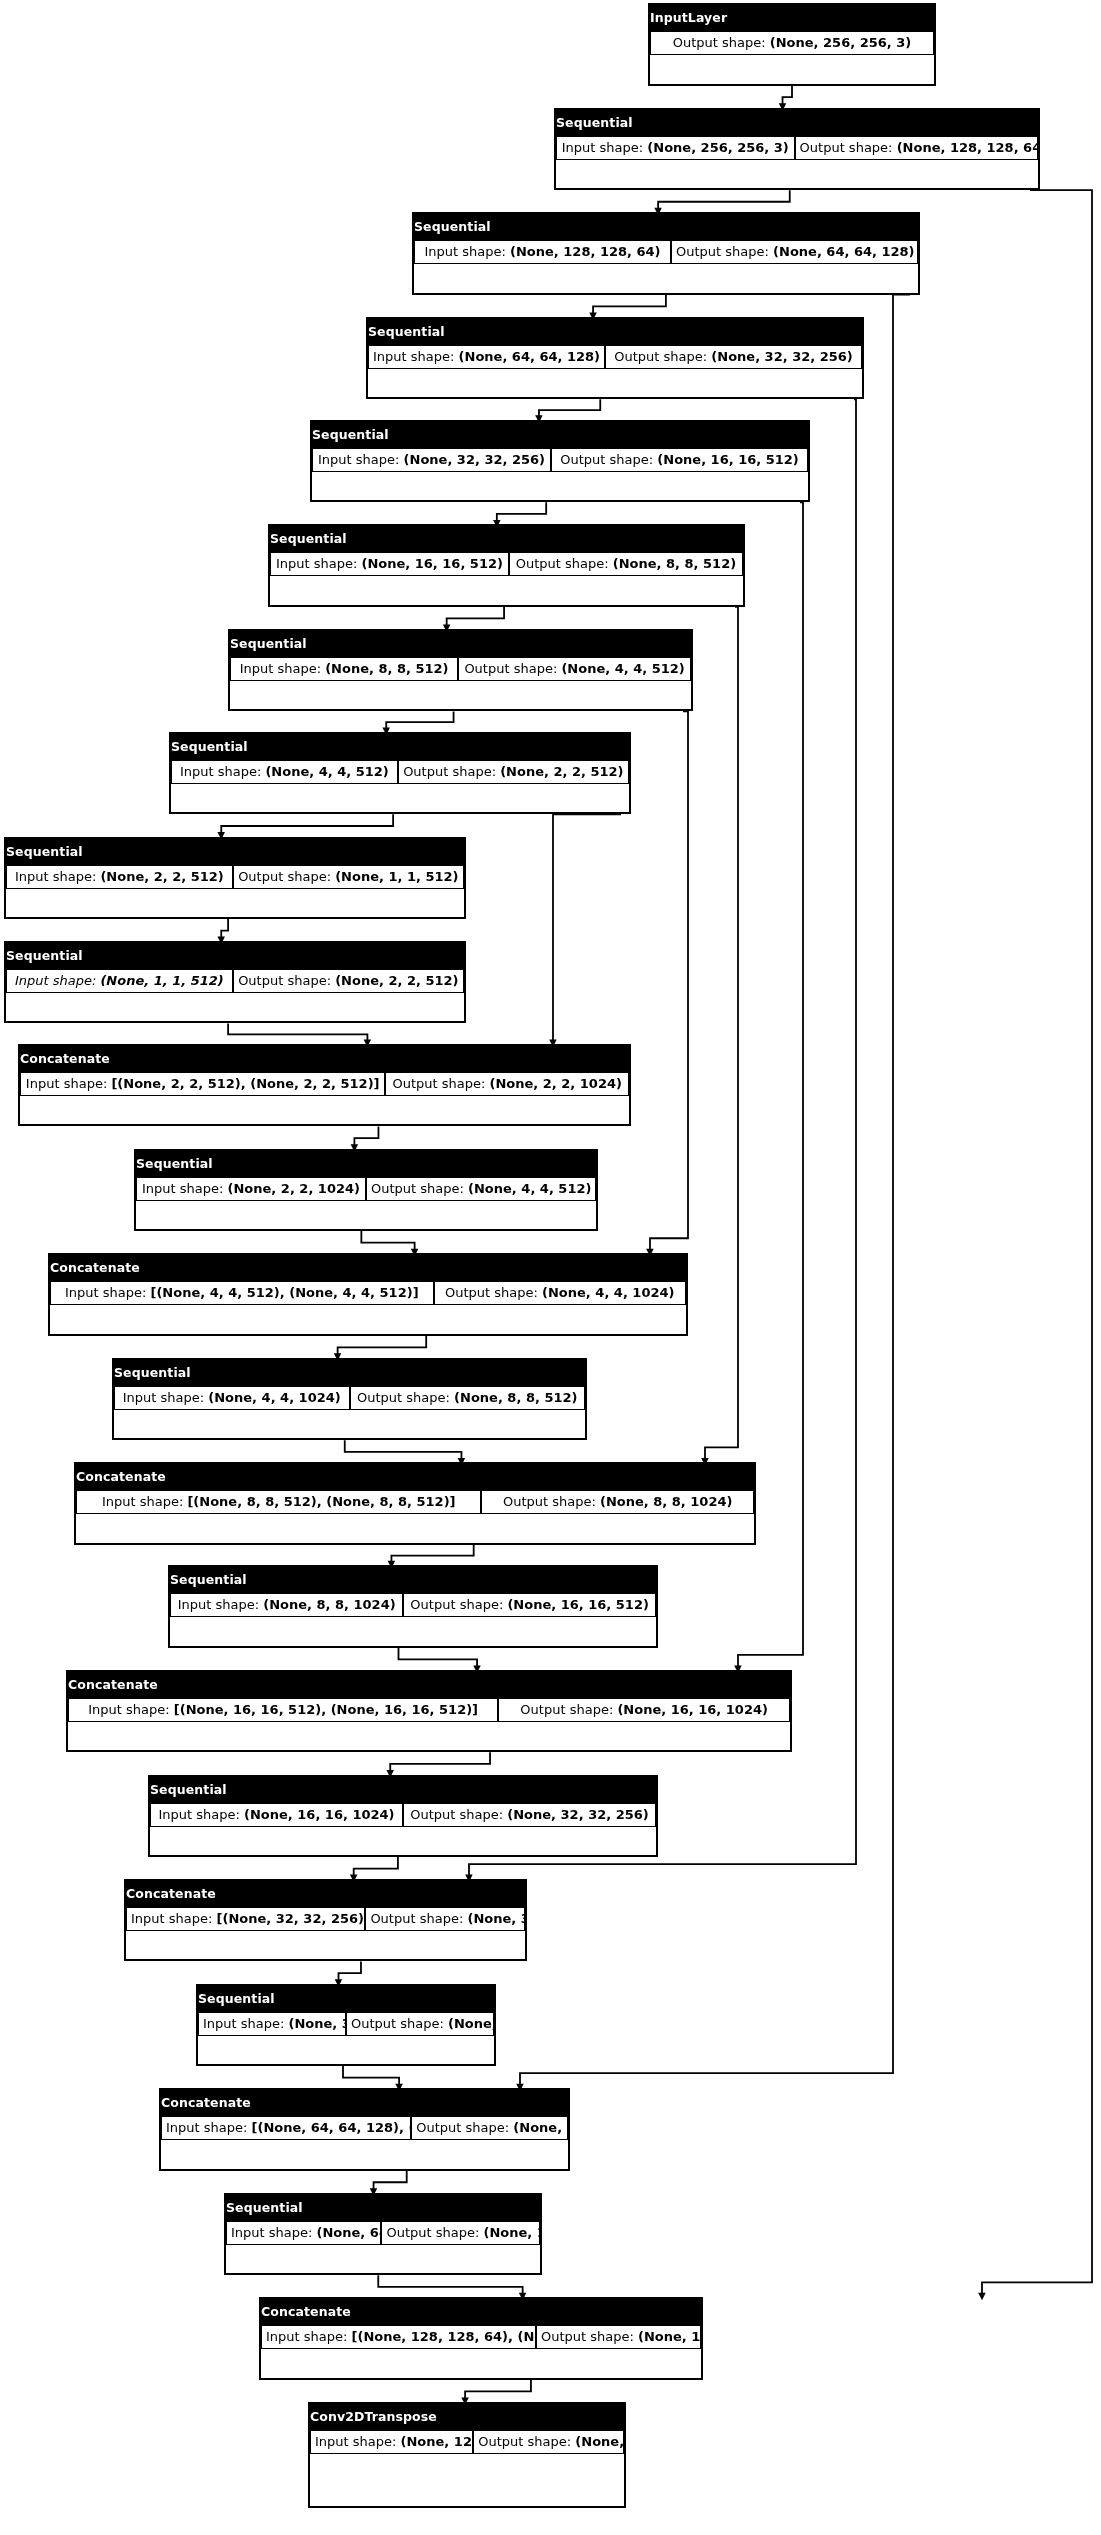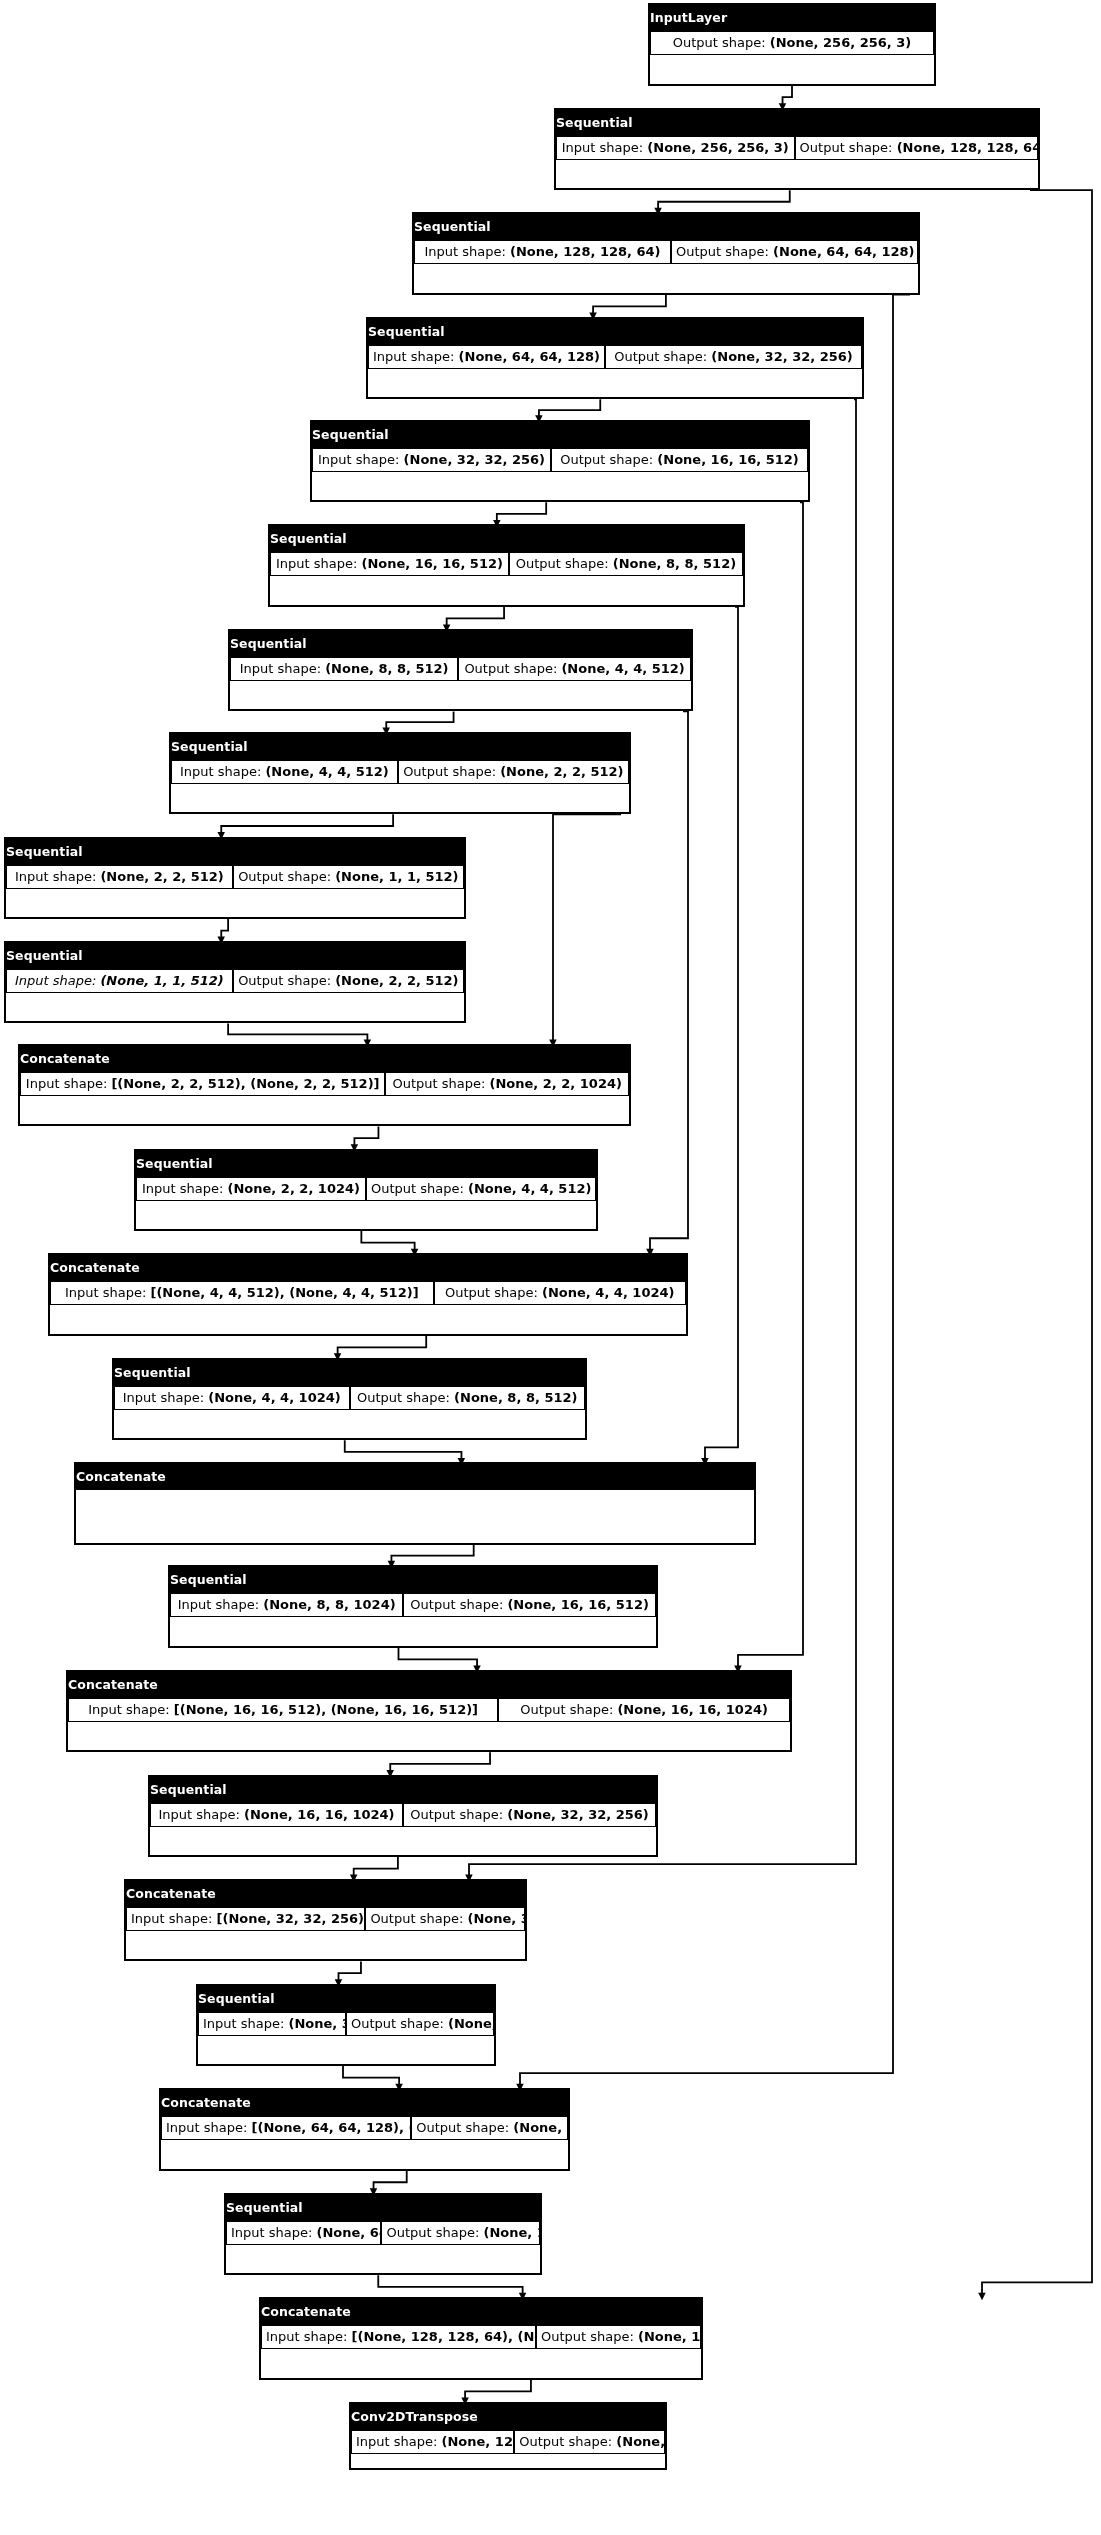--- a/index.html
+++ b/index.html
@@ -191,20 +191,24 @@
       </div>
       <div class="node" style="left: 112px; top: 1357.81px; width: 475px; height: 82.3875px;">
         <div class="node-title">Sequential</div>
         <div class="node-body">
           <div class="cell" style="flex: 0 0 50%;"><span class="lbl">Input shape:</span> <b>(None, 4, 4, 1024)</b></div>
           <div class="cell"><span class="lbl">Output shape:</span> <b>(None, 8, 8, 512)</b></div>
         </div>
       </div>
       <div class="node" style="left: 74px; top: 1462.38px; width: 682px; height: 82.3875px;">
         <div class="node-title">Concatenate</div>
+        <div class="node-body">
+          <div class="cell" style="flex: 0 0 59.8%;"><span class="lbl">Input shape:</span> <b>[(None, 8, 8, 512), (None, 8, 8, 512)]</b></div>
+          <div class="cell"><span class="lbl">Output shape:</span> <b>(None, 8, 8, 1024)</b></div>
+        </div>
       </div>
       <div class="node" style="left: 168px; top: 1565.36px; width: 490px; height: 82.3875px;">
         <div class="node-title">Sequential</div>
         <div class="node-body">
           <div class="cell" style="flex: 0 0 48%;"><span class="lbl">Input shape:</span> <b>(None, 8, 8, 1024)</b></div>
           <div class="cell"><span class="lbl">Output shape:</span> <b>(None, 16, 16, 512)</b></div>
         </div>
       </div>
       <div class="node" style="left: 66px; top: 1669.93px; width: 726px; height: 82.3875px;">
         <div class="node-title">Concatenate</div>
@@ -248,21 +252,21 @@
           <div class="cell"><span class="lbl">Output shape:</span> <b>(None, 128, 128, 64)</b></div>
         </div>
       </div>
       <div class="node" style="left: 259px; top: 2297.34px; width: 444px; height: 82.3875px;">
         <div class="node-title">Concatenate</div>
         <div class="node-body">
           <div class="cell" style="flex: 0 0 62.5%;"><span class="lbl">Input shape:</span> <b>[(None, 128, 128, 64), (None, 128, 128, 64)]</b></div>
           <div class="cell"><span class="lbl">Output shape:</span> <b>(None, 128, 128, 128)</b></div>
         </div>
       </div>
-      <div class="node" style="left: 308px; top: 2401.91px; width: 318px; height: 68px; margin-left: 41px;">
+      <div class="node" style="left: 308px; top: 2401.91px; width: 318px; height: 106px;">
         <div class="node-title">Conv2DTranspose</div>
         <div class="node-body">
           <div class="cell" style="flex: 0 0 52%;"><span class="lbl">Input shape:</span> <b>(None, 128, 128, 128)</b></div>
           <div class="cell"><span class="lbl">Output shape:</span> <b>(None, 256, 256, 3)</b></div>
         </div>
       </div>
     </div>
 </div>
 
 </body></html>

